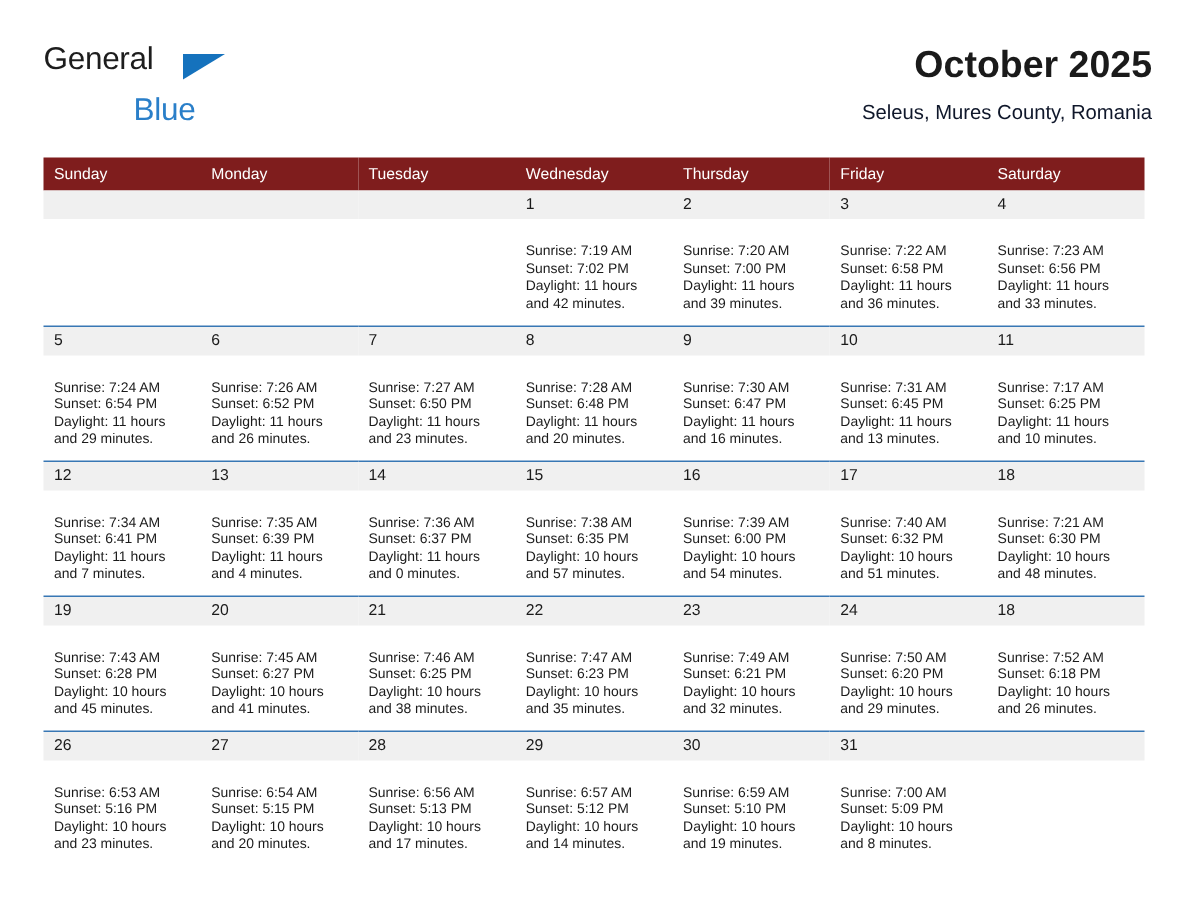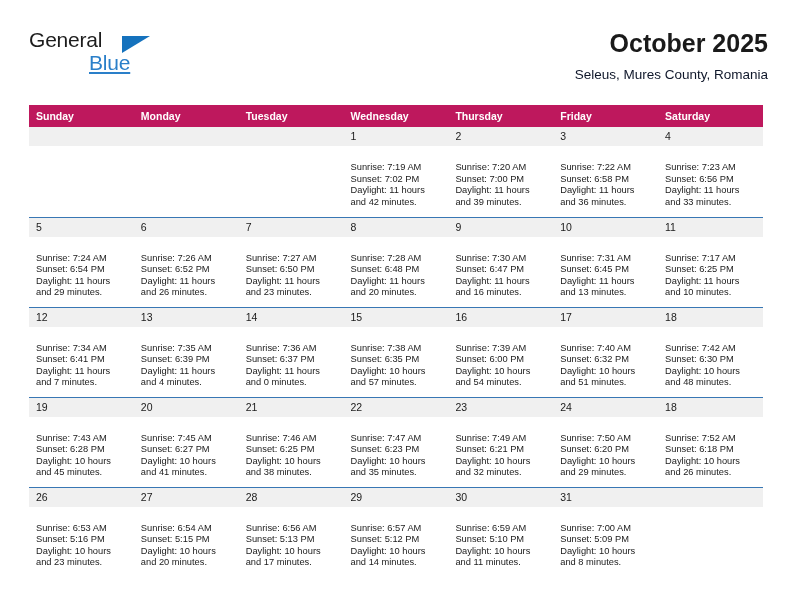--- a/index.html
+++ b/index.html
@@ -44,26 +44,25 @@
     top: 0;
     font-size: 21px;
     letter-spacing: -0.2px;
     color: #1d1d1d;
     font-family: "Liberation Sans", sans-serif;
     text-align: center;
   }
   .brand-blue {
     position: absolute;
     left: 60px;
-    top: 23px;
+    top: 34px;
     font-size: 21px;
     letter-spacing: -0.2px;
     color: #2a7fc9;
     font-family: "Liberation Sans", sans-serif;
-    text-decoration: underline;
   }
   .brand-tri {
     position: absolute;
     left: 93px;
     top: 8px;
     width: 0;
     height: 0;
     border-left: 28px solid #1572bd;
     border-bottom: 17px solid transparent;
   }
@@ -92,23 +91,23 @@
   
   .calendar {
     position: absolute;
     left: 29px;
     top: 105px;
     width: 734px;
     border-collapse: collapse;
     table-layout: fixed;
   }
   .calendar th {
-    background: #be185d;
+    background: #7f1d1d;
     color: #ffffff;
-    font-weight: bold;
+    font-weight: normal;
     font-size: 10.5px;
     text-align: left;
     padding: 5px 0 5px 7px;
     height: 12px;
     line-height: 12px;
   }
   .calendar td {
     vertical-align: top;
     padding: 0;
     border-top: 1px solid #3877b4;
@@ -377,21 +376,21 @@
                 <div>Sunset: 6:32 PM</div>
                 <div>Daylight: 10 hours</div>
                 <div>and 51 minutes.</div>
               </div>
             </div>
           </td>
           <td>
             <div class="cell">
               <div class="daynum">18</div>
               <div class="details">
-                <div>Sunrise: 7:42 AM</div>
+                <div>Sunrise: 7:21 AM</div>
                 <div>Sunset: 6:30 PM</div>
                 <div>Daylight: 10 hours</div>
                 <div>and 48 minutes.</div>
               </div>
             </div>
           </td>
         </tr>
         <tr class="week">
           <td>
             <div class="cell">
@@ -516,21 +515,21 @@
               </div>
             </div>
           </td>
           <td>
             <div class="cell">
               <div class="daynum">30</div>
               <div class="details">
                 <div>Sunrise: 6:59 AM</div>
                 <div>Sunset: 5:10 PM</div>
                 <div>Daylight: 10 hours</div>
-                <div>and 11 minutes.</div>
+                <div>and 19 minutes.</div>
               </div>
             </div>
           </td>
           <td>
             <div class="cell">
               <div class="daynum">31</div>
               <div class="details">
                 <div>Sunrise: 7:00 AM</div>
                 <div>Sunset: 5:09 PM</div>
                 <div>Daylight: 10 hours</div>

